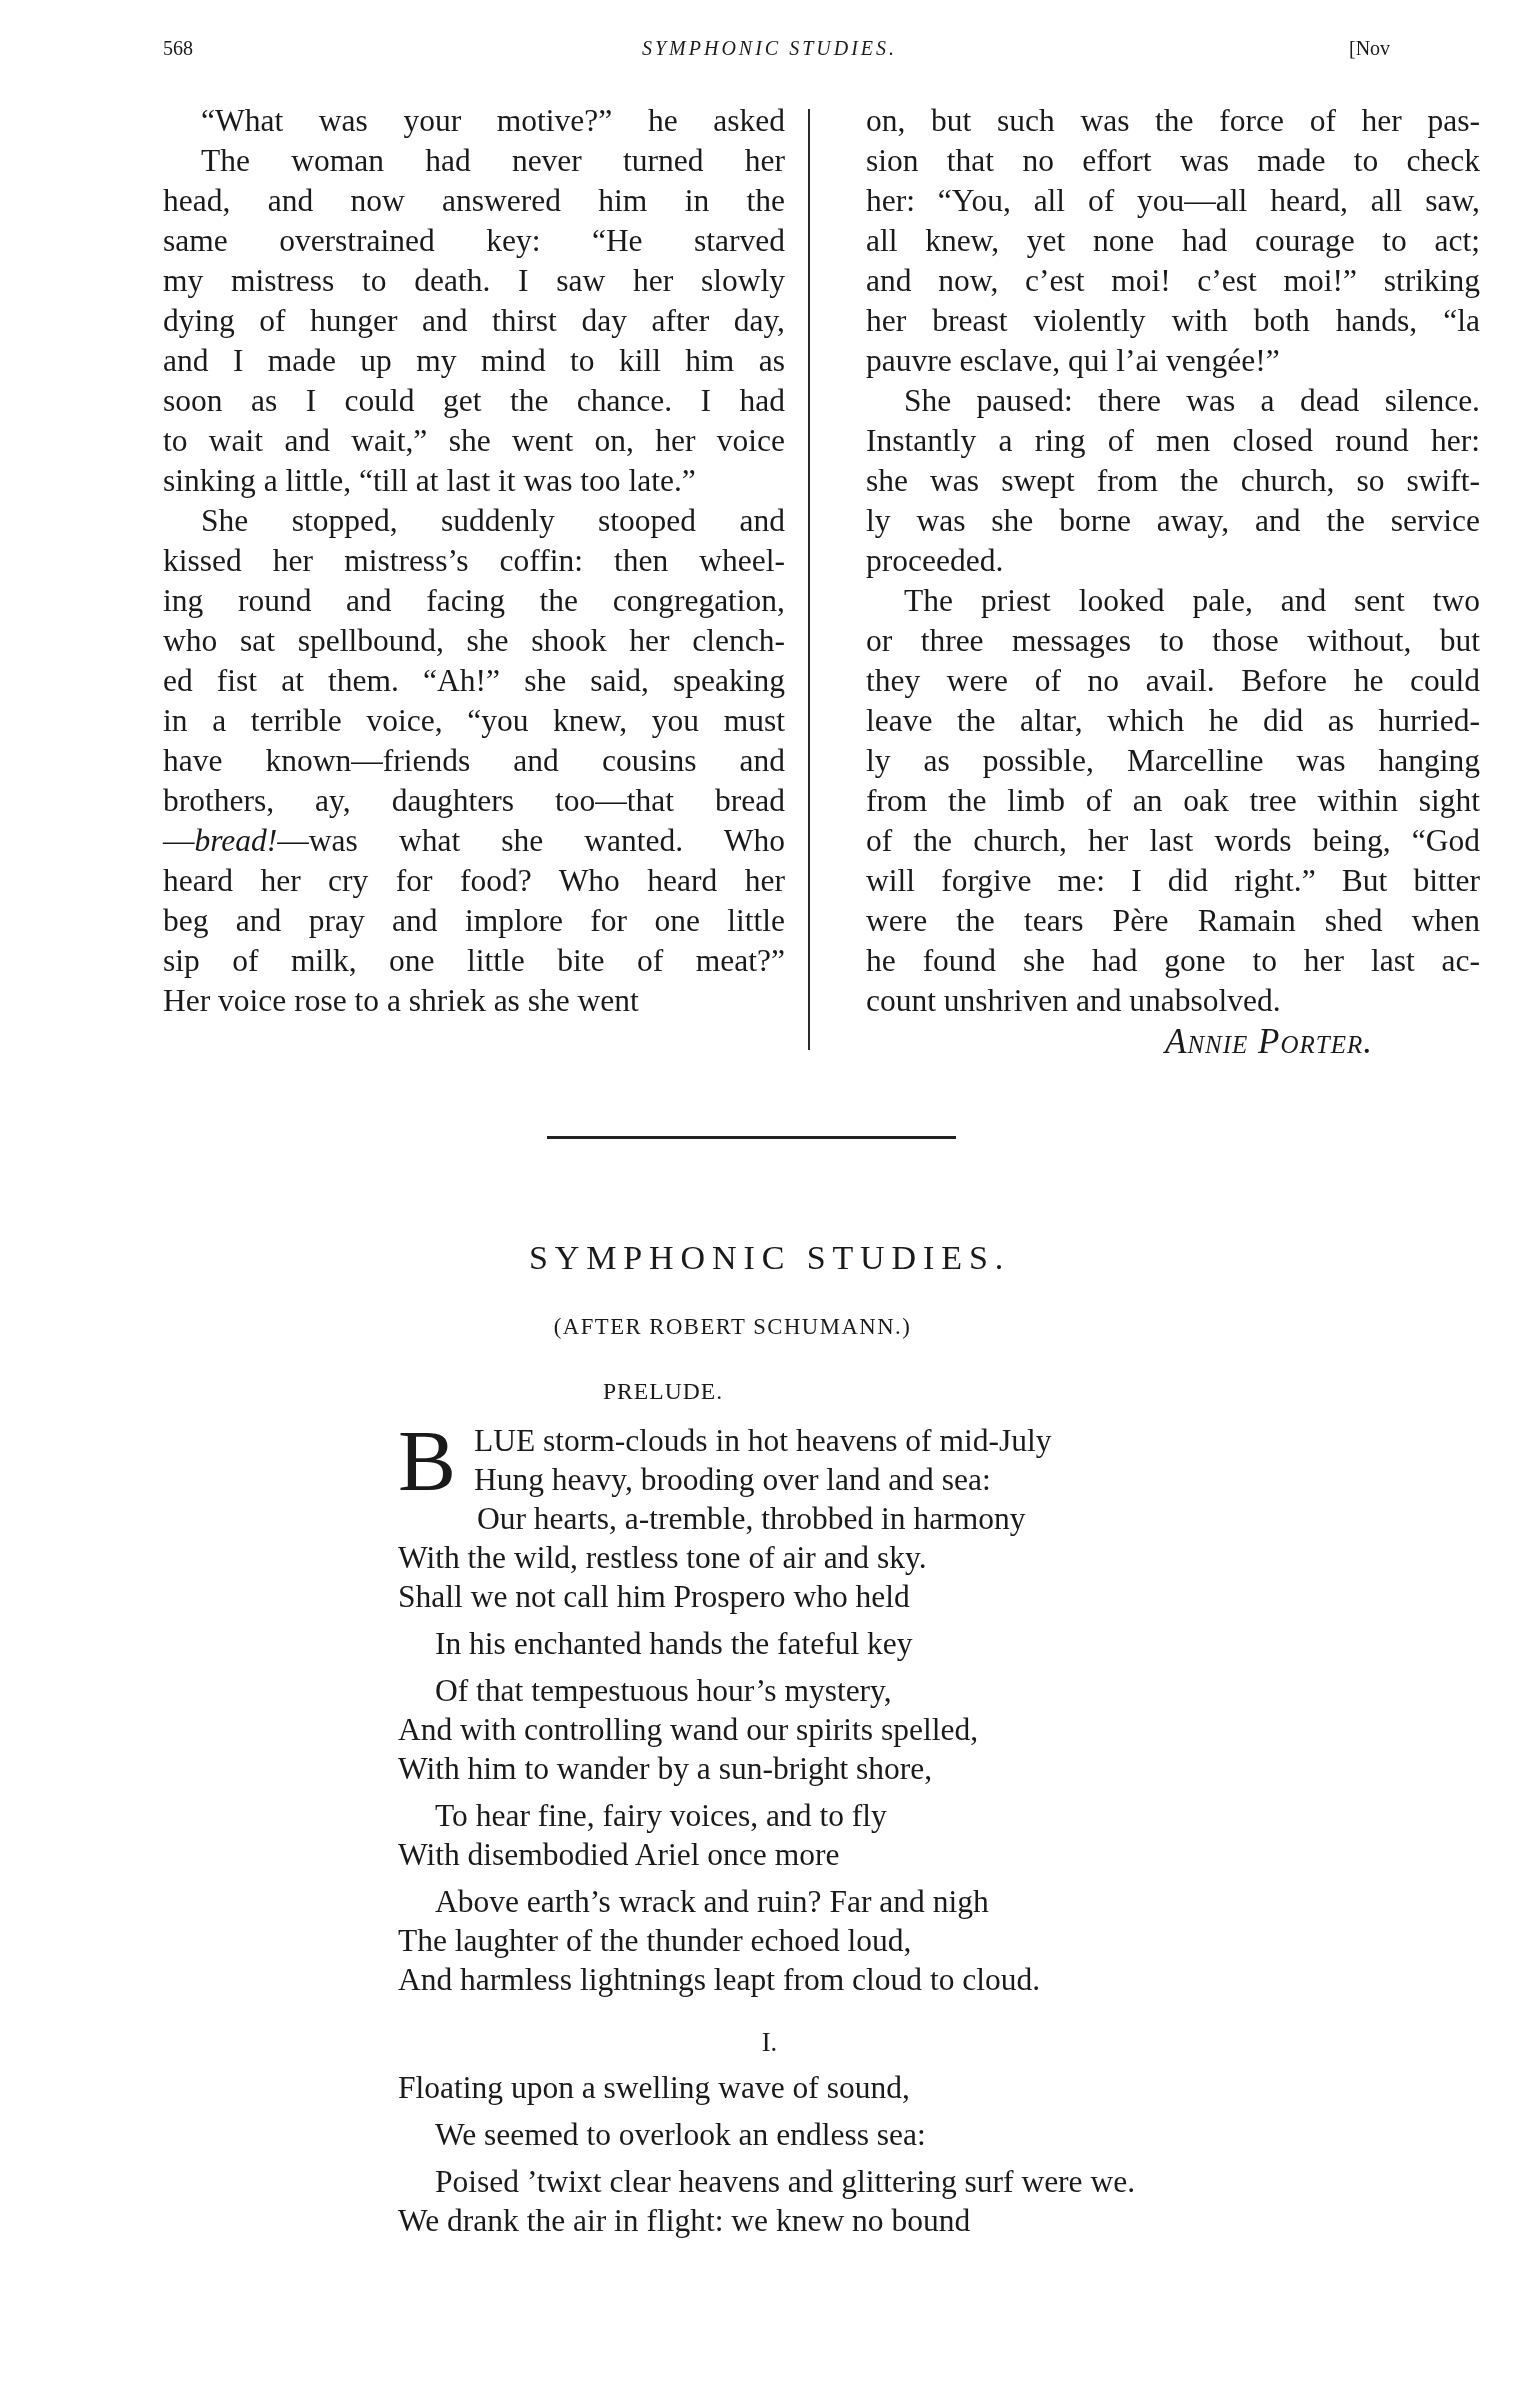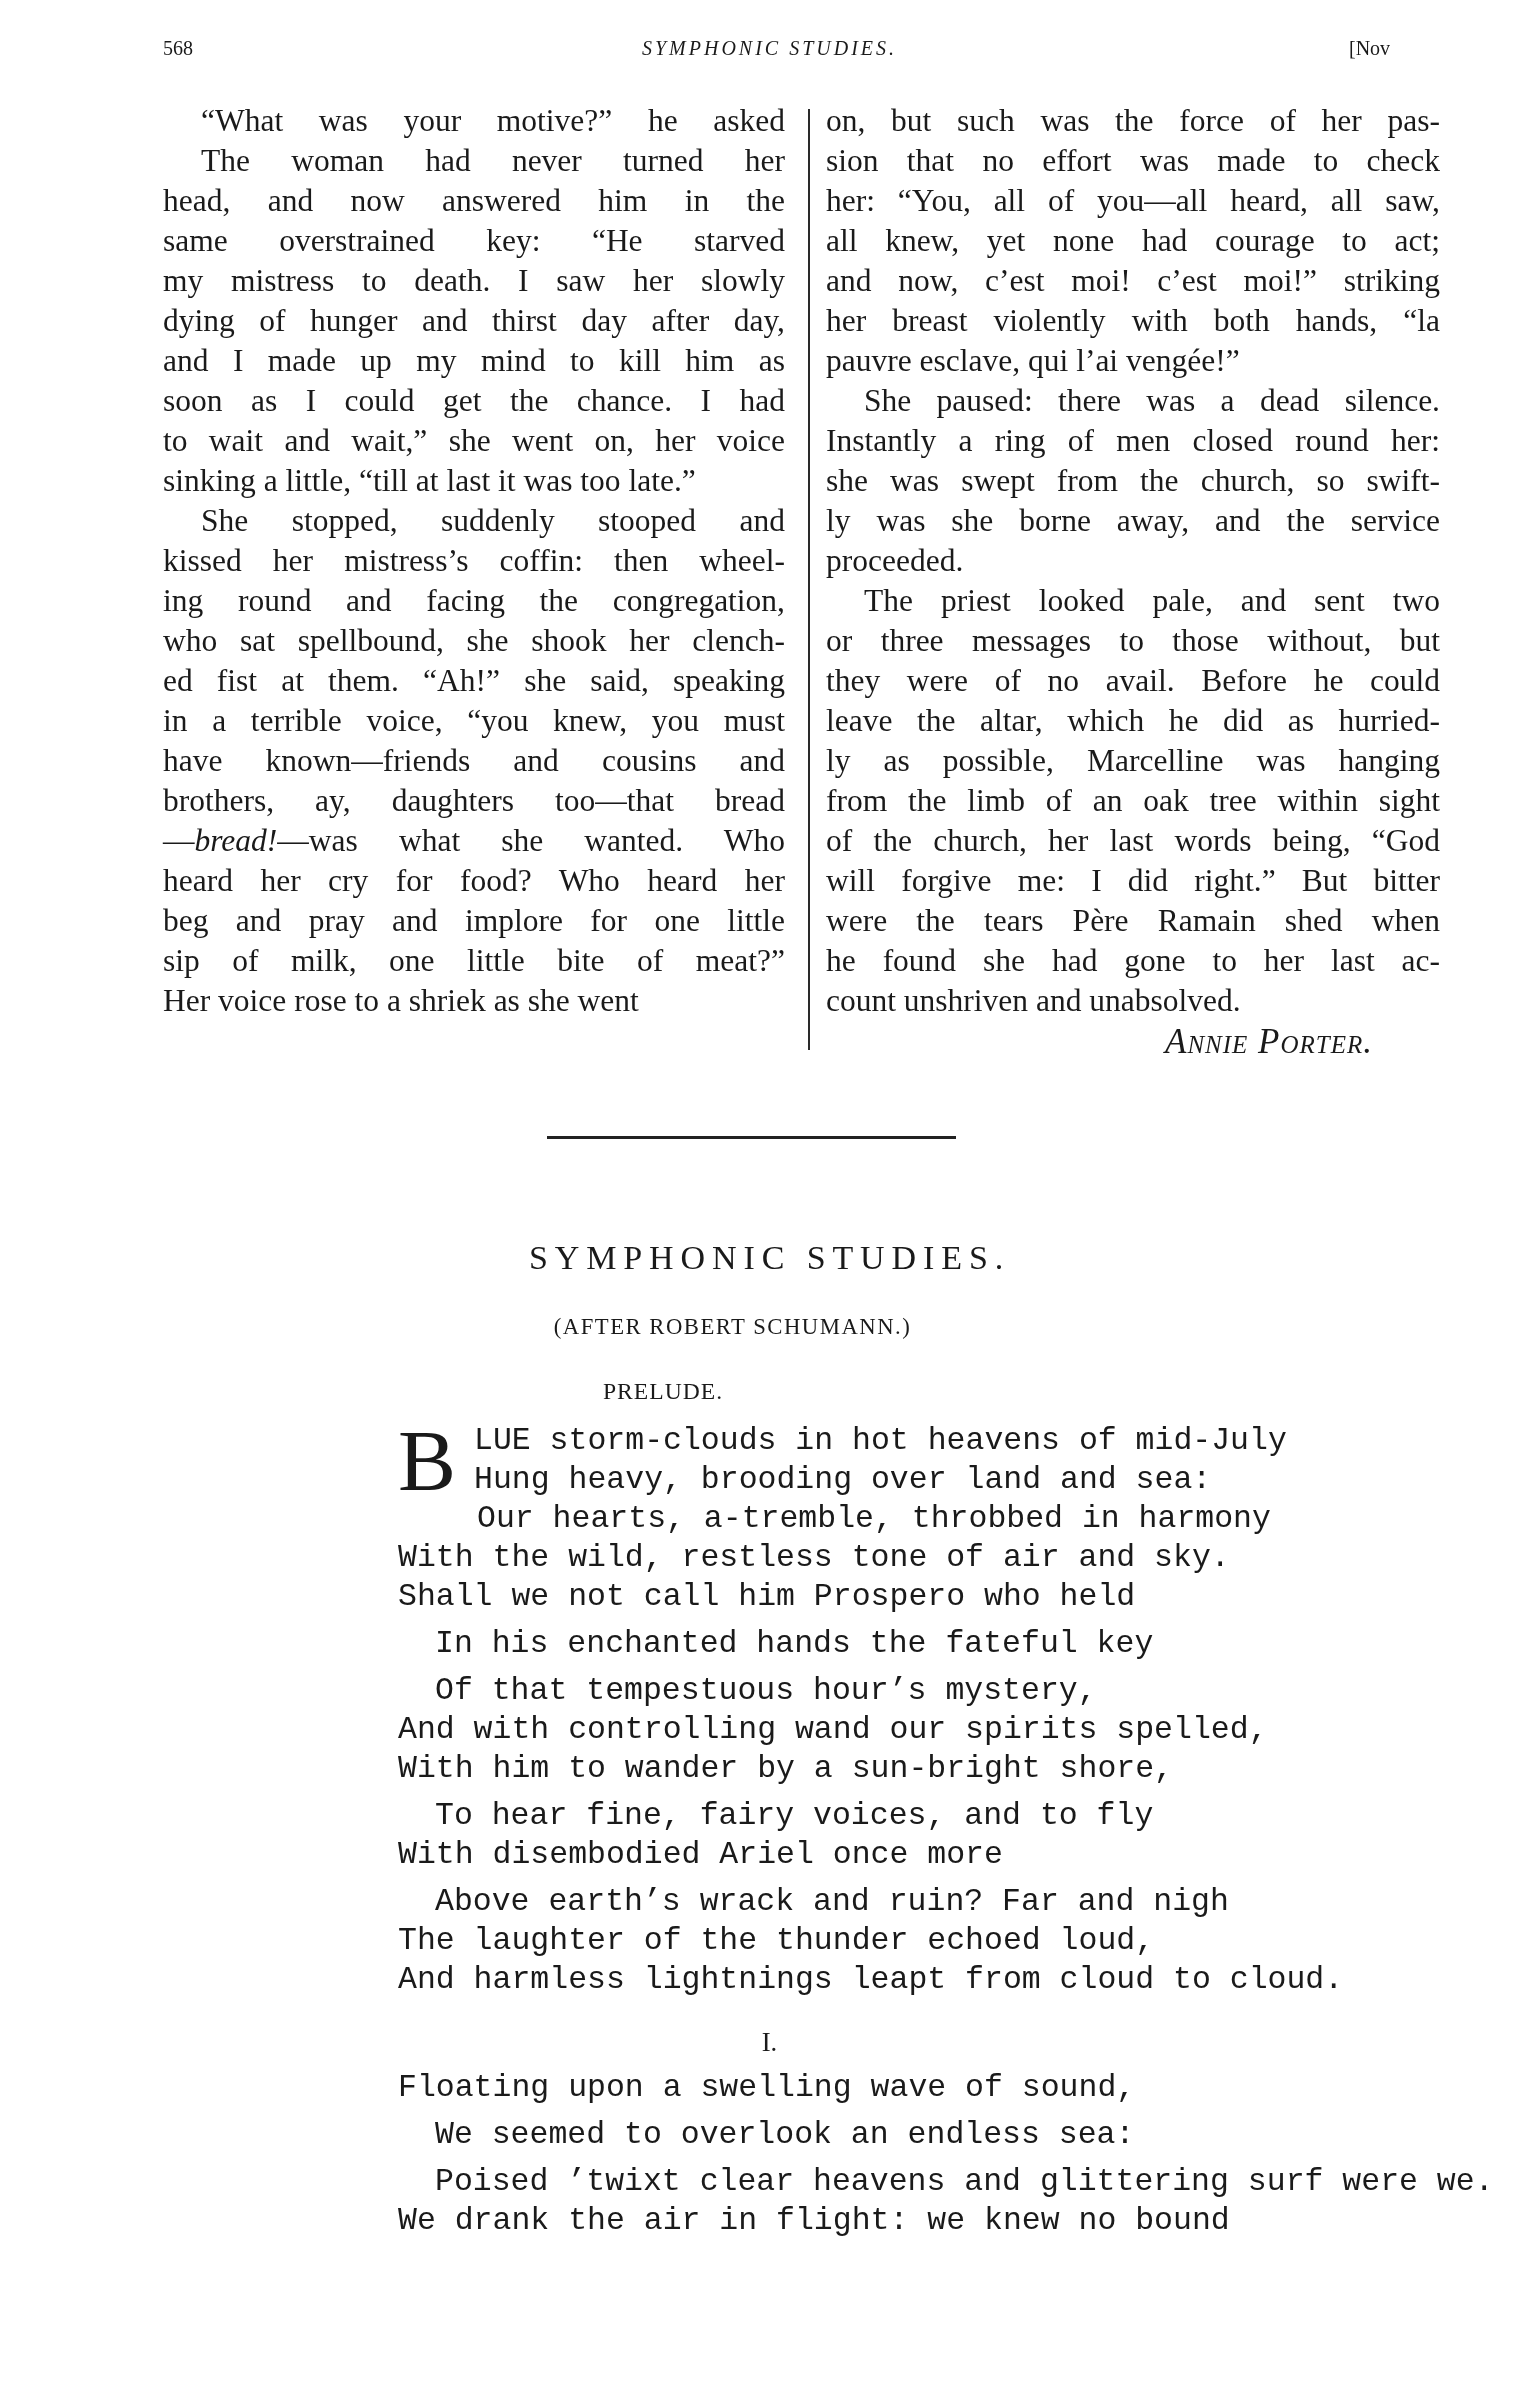--- a/index.html
+++ b/index.html
@@ -6,35 +6,35 @@
   body { width:1539px; height:2401px; position:relative; overflow:hidden;
          font-family:"Liberation Serif","DejaVu Serif",serif; color:#1a1a1a; }
   .abs { position:absolute; }
   .running-head { top:28.6px; font-size:20px; line-height:39px; }
   #page-number { left:163px; }
   #running-title { left:0; width:1539px; text-align:center; font-style:italic; letter-spacing:3px; }
   #running-month { left:1349px; }
 
   .col { position:absolute; top:101px; font-size:31.5px; line-height:40px; text-align:justify; }
   #col-left { left:163px; width:622px; }
-  #col-right { left:826px; width:614px; }
+  #col-right { left:866px; width:614px; }
   .col .line { display:block; text-align:justify; text-align-last:justify; white-space:nowrap; }
   .col .line.last { text-align-last:left; }
   .col .line.indent { padding-left:38px; }
   #col-divider { position:absolute; left:808px; top:109px; width:1.5px; height:941px; background:#2a2a2a; }
   #signature { position:absolute; left:1165px; top:1022px; font-size:35px; line-height:39px; font-variant:small-caps; letter-spacing:1px;font-style:italic; }
 
   #section-rule { position:absolute; left:547px; top:1136px; width:409px; height:2.5px; background:#222; }
   #article-title { position:absolute; left:0; width:1539px; top:1236px; text-align:center; font-size:34px; letter-spacing:6.9px; line-height:44px; }
   #article-subtitle { position:absolute; left:0; width:1465px; top:1310px; text-align:center; font-size:22.7px; letter-spacing:1.5px; line-height:34px; }
   #prelude-heading { position:absolute; left:0; width:1326px; top:1374px; text-align:center; font-size:23.6px; letter-spacing:1px; line-height:34px; }
 
   .poem { position:absolute; left:398px; font-size:31.5px; line-height:39px; }
   #poem-prelude { top:1421px; }
-  .poem .vline { display:block; white-space:nowrap;font-family:Liberation Mono, monospace; }
+  .poem .vline { display:block; white-space:nowrap; }
   .poem .i1 { padding-left:37px;margin-top:8px; }
   .poem .i2 { padding-left:79px; }
   .poem .dropcap-line { padding-left:76px; }
   #drop-cap { position:absolute; left:0; top:0; font-size:87px; line-height:79px; }
 
   #section-one-heading { position:absolute; left:0; width:1539px; top:2025px; text-align:center; font-size:26.6px; line-height:34px; }
   #poem-one { top:2068px; }
 </style>
 </head>
 <body>

